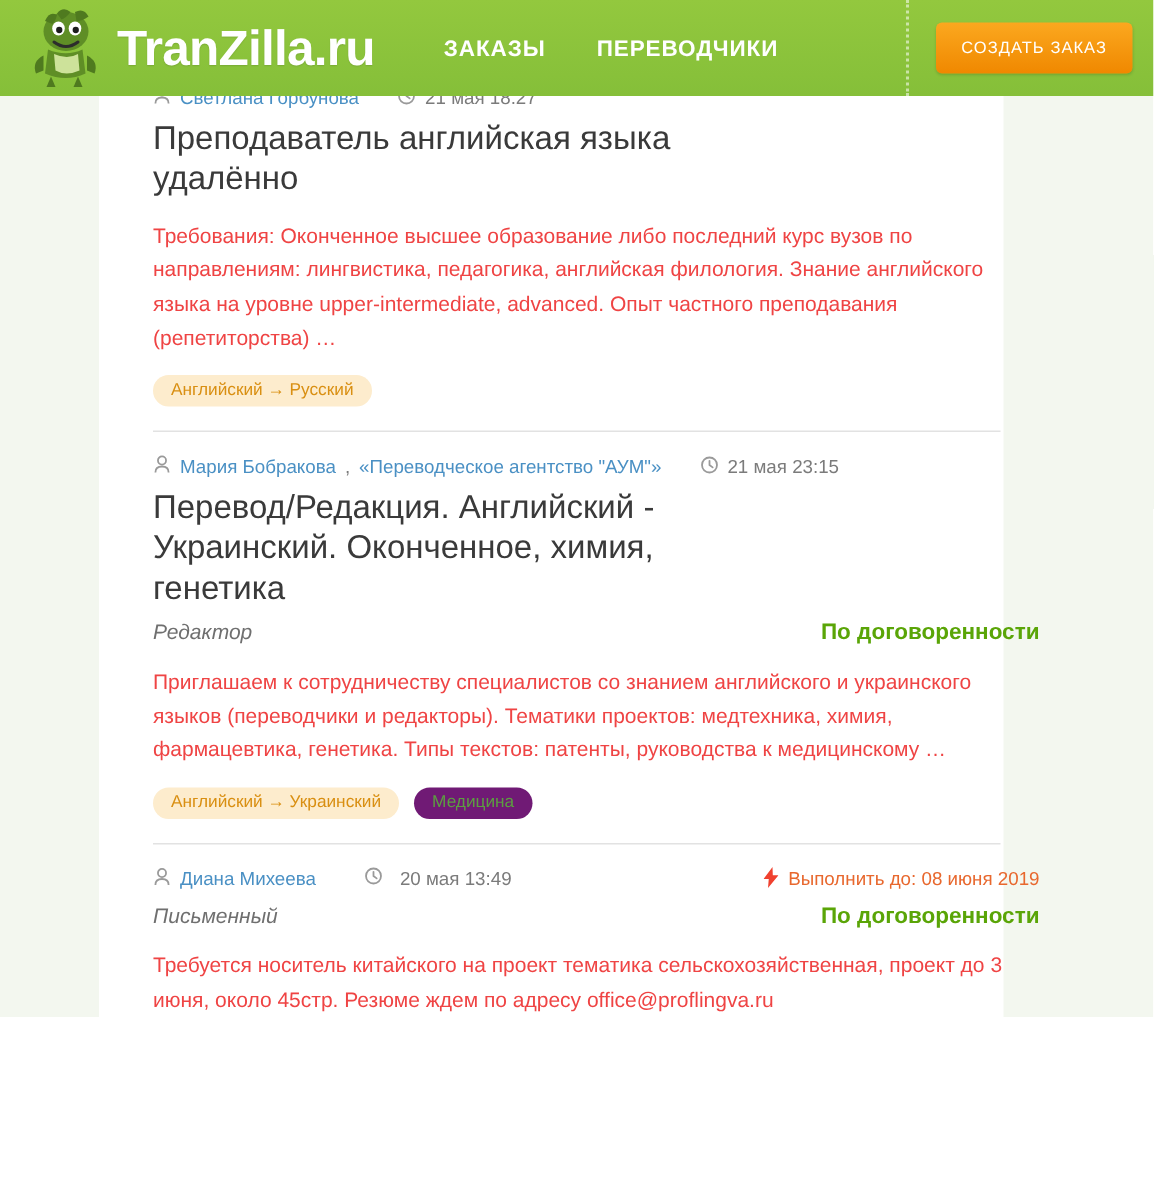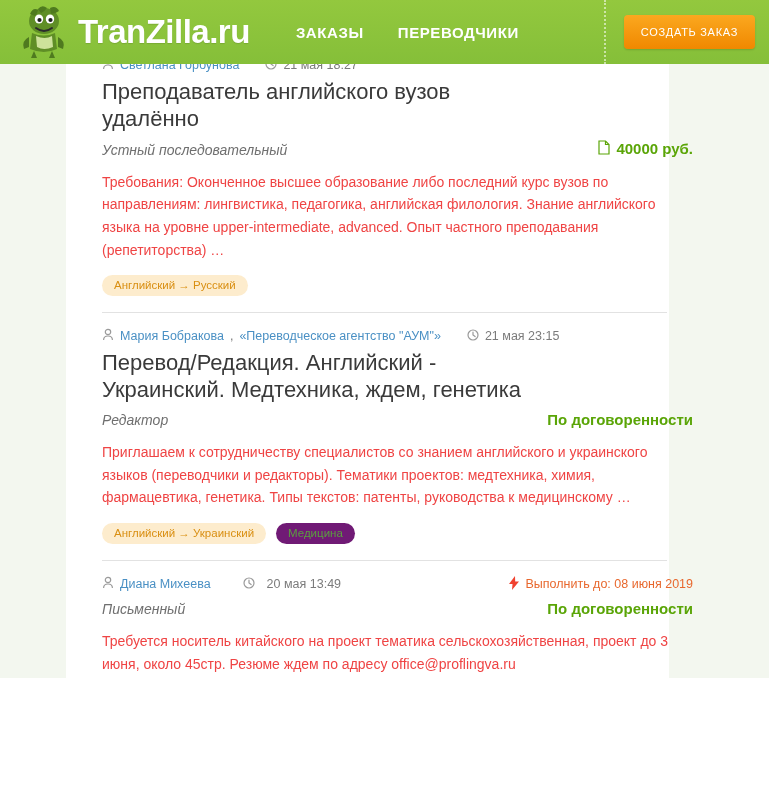--- a/index.html
+++ b/index.html
@@ -263,34 +263,22 @@
         <span class="gap"></span>
         <span class="icon">
           <svg width="12" height="12" viewBox="0 0 12 12">
               <circle cx="6" cy="6" r="5" fill="none" stroke="#9a9a9a" stroke-width="1.2"></circle>
               <path d="M6 3.2 V6 l2.1 1.6" fill="none" stroke="#9a9a9a" stroke-width="1.2" stroke-linecap="round"></path>
             </svg>
         </span>
         <span>21 мая 18:27</span>
       </div>
 
-      <h2 class="title">Преподаватель английского вузов удалённо</h2>
-
-      <div class="subrow">
-        <span class="type">Устный последовательный</span>
-        <span class="price">
-          <span class="icon">
-            <svg width="12" height="15" viewBox="0 0 12 15">
-                <path d="M1 1 h6.5 l3.5 3.5 V14 H1 z" fill="none" stroke="#5aa507" stroke-width="1.2"></path>
-                <path d="M7.5 1 V4.5 H11" fill="none" stroke="#5aa507" stroke-width="1.2"></path>
-              </svg>
-          </span>
-          <span>40000 руб.</span>
-        </span>
-      </div>
+      <h2 class="title">Преподаватель английская языка удалённо</h2>
+
 
       <p class="desc">Требования: Оконченное высшее образование либо последний курс вузов по направлениям: лингвистика, педагогика, английская филология. Знание английского языка на уровне upper-intermediate, advanced. Опыт частного преподавания (репетиторства) …</p>
 
       <div class="tags">
         <span class="tag lang">Английский → Русский</span>
       </div>
     </article>
 
     <div class="sep"></div>
 
@@ -308,21 +296,21 @@
         <span class="gap"></span>
         <span class="icon">
           <svg width="12" height="12" viewBox="0 0 12 12">
               <circle cx="6" cy="6" r="5" fill="none" stroke="#9a9a9a" stroke-width="1.2"></circle>
               <path d="M6 3.2 V6 l2.1 1.6" fill="none" stroke="#9a9a9a" stroke-width="1.2" stroke-linecap="round"></path>
             </svg>
         </span>
         <span>21 мая 23:15</span>
       </div>
 
-      <h2 class="title">Перевод/Редакция. Английский - Украинский. Медтехника, ждем, генетика</h2>
+      <h2 class="title">Перевод/Редакция. Английский - Украинский. Оконченное, химия, генетика</h2>
 
       <div class="subrow">
         <span class="type">Редактор</span>
         <span class="price">
           <span>По договоренности</span>
         </span>
       </div>
 
       <p class="desc">Приглашаем к сотрудничеству специалистов со знанием английского и украинского языков (переводчики и редакторы). Тематики проектов: медтехника, химия, фармацевтика, генетика.  Типы текстов: патенты, руководства к медицинскому …</p>
 

